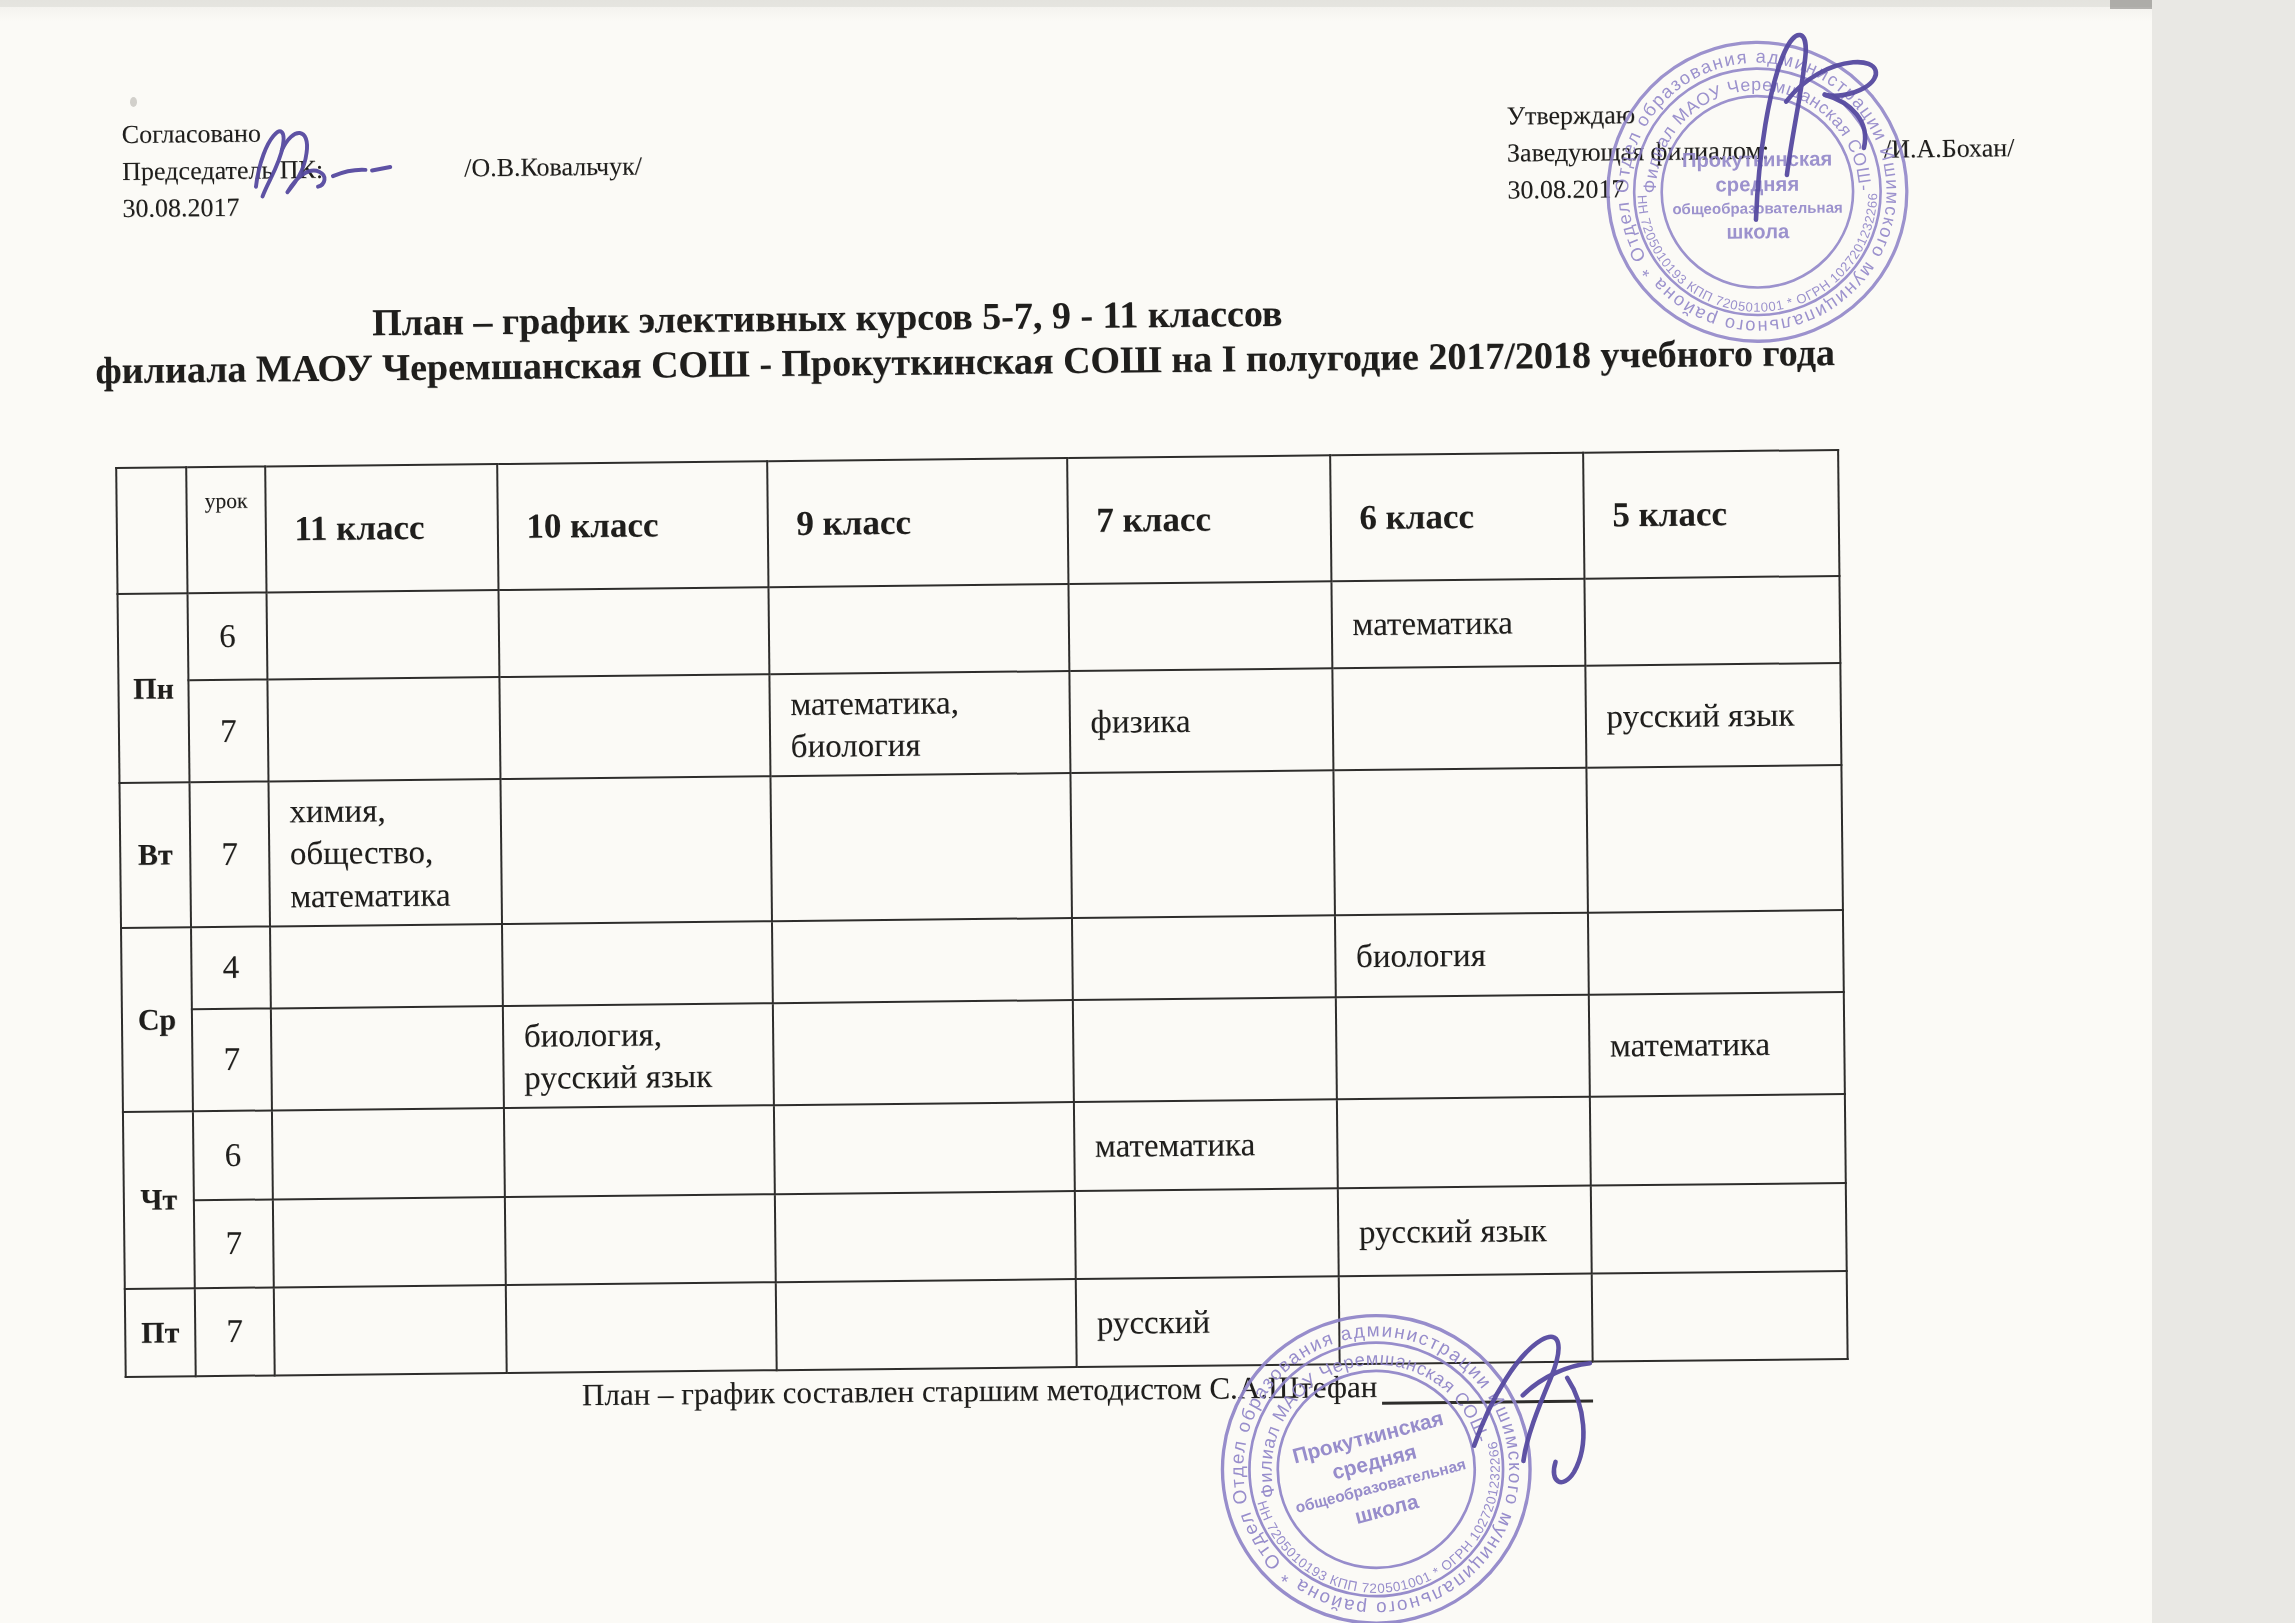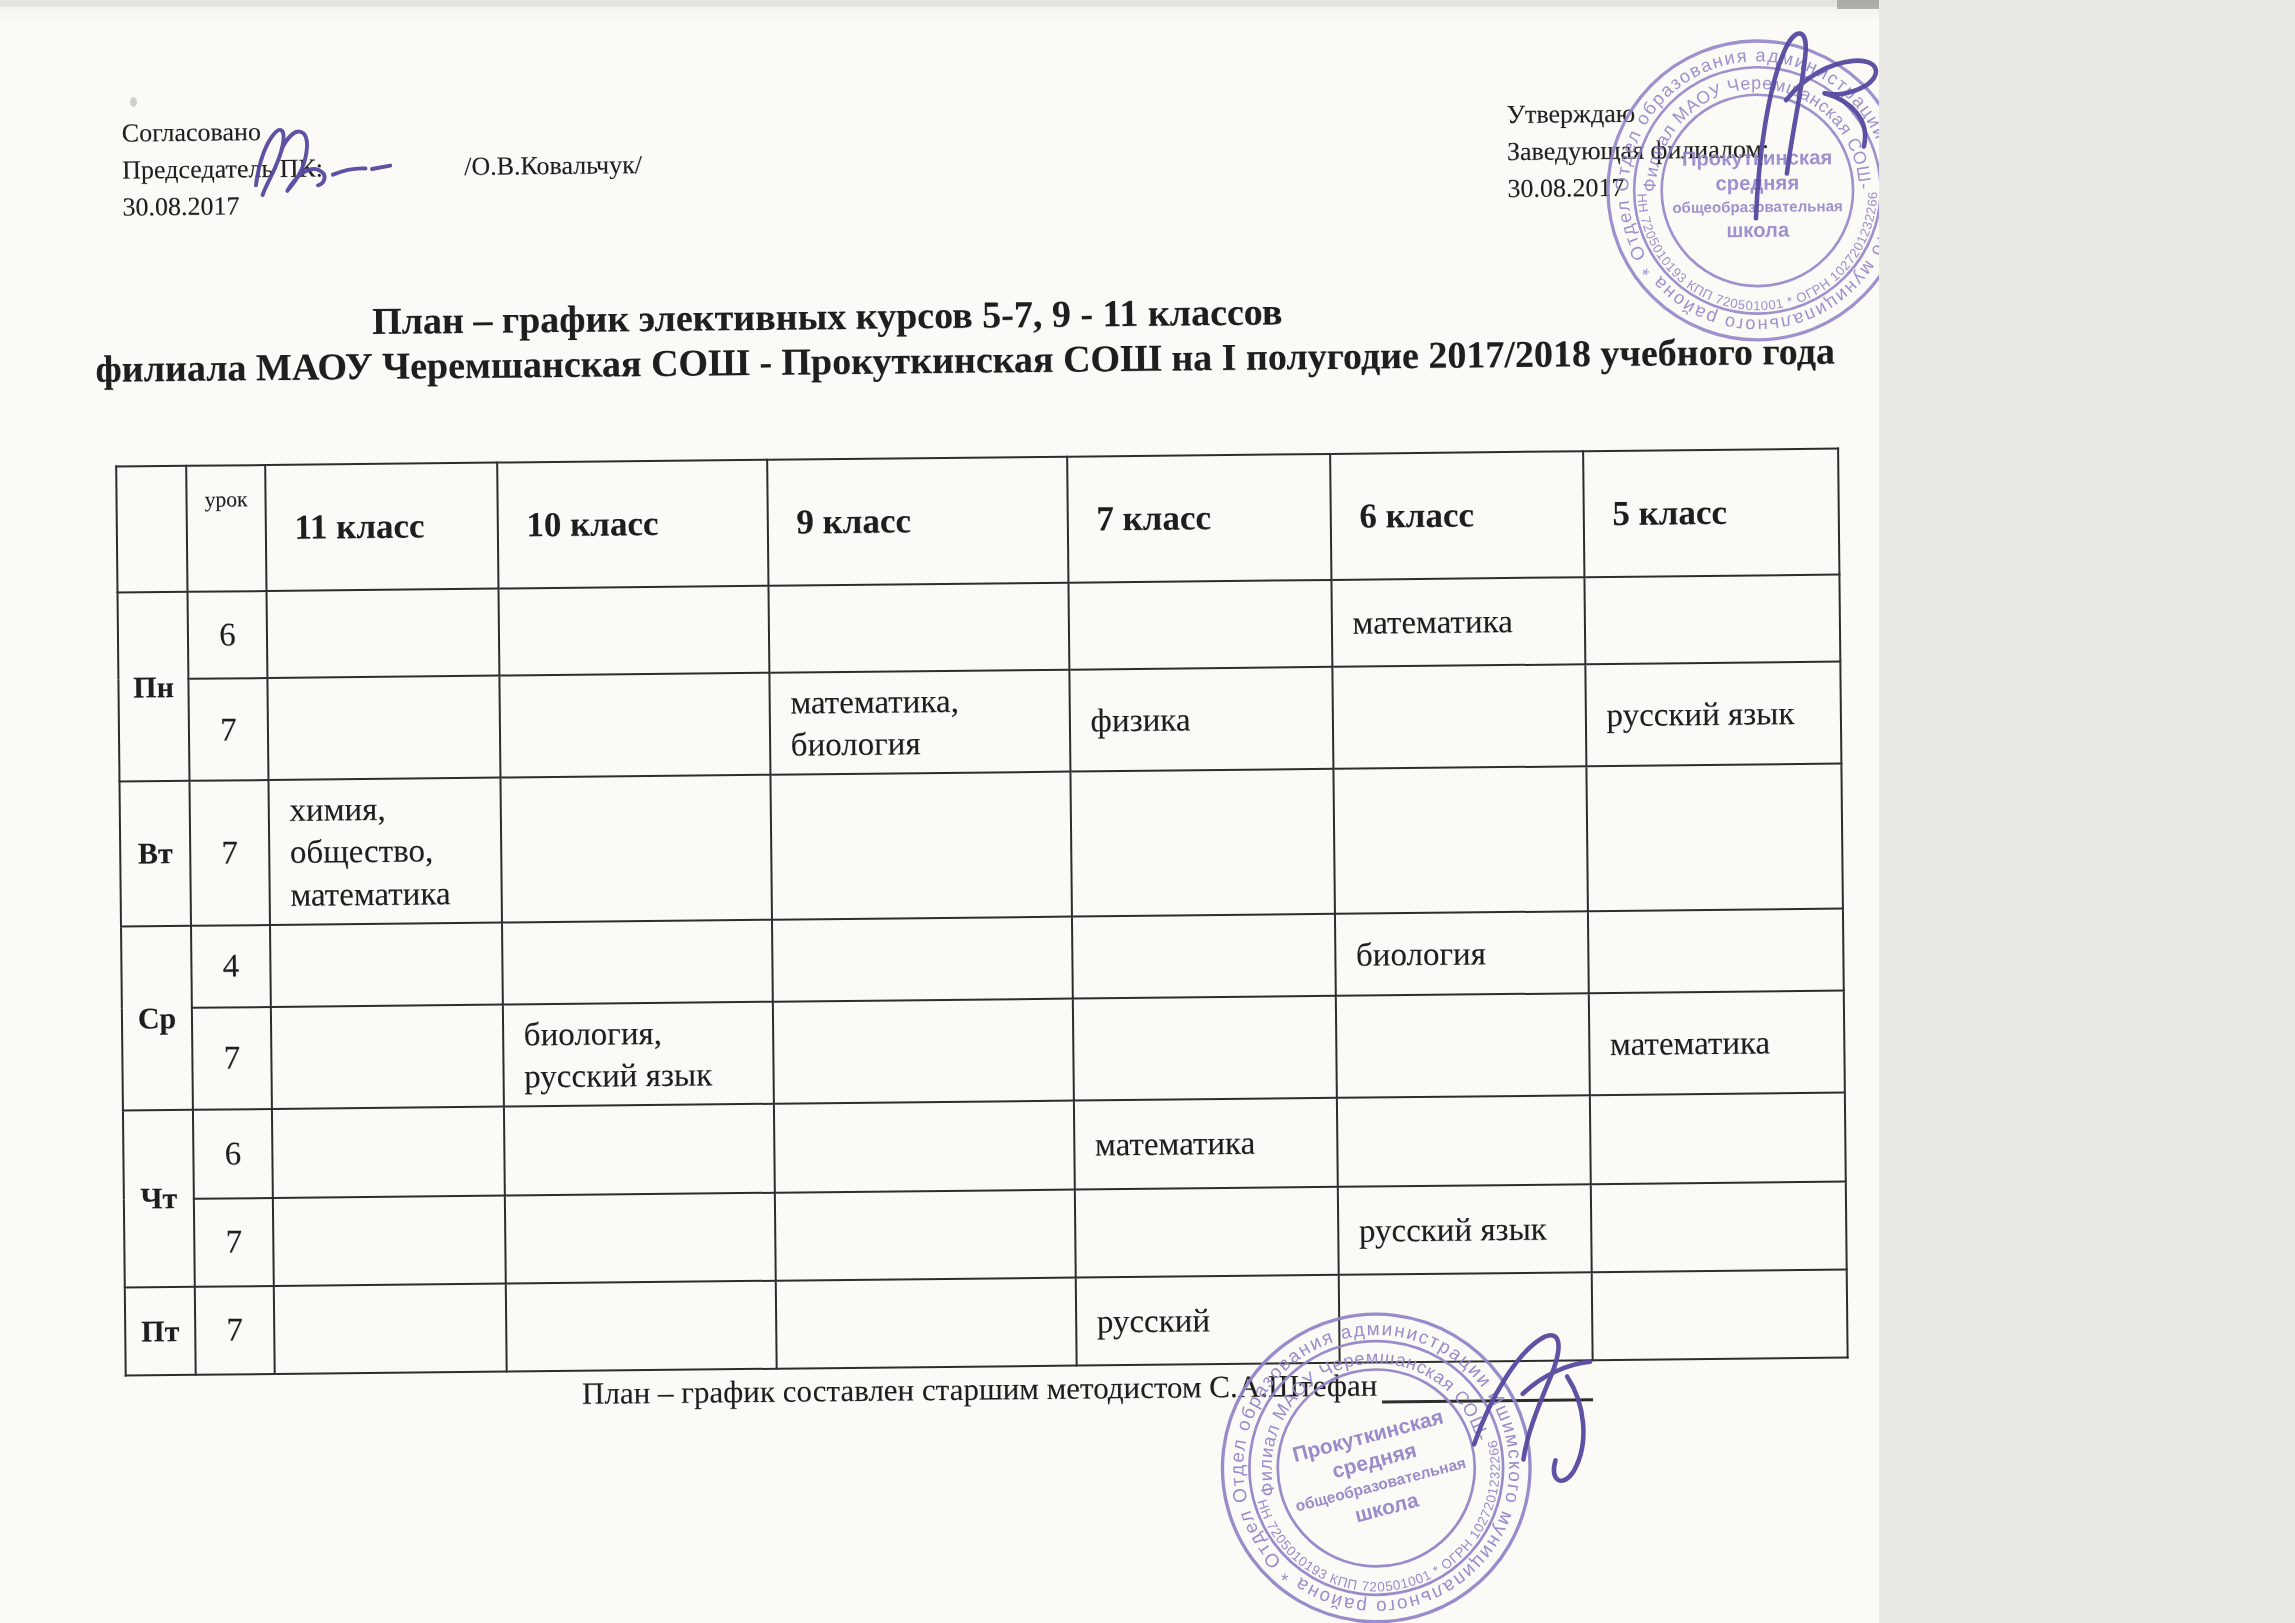--- a/index.html
+++ b/index.html
@@ -1,18 +1,18 @@
 <!DOCTYPE html>
 <html style="font-size:10.5px"><head>
 <meta charset="utf-8">
 <style>
   html,body{margin:0;padding:0;}
   body{width:2295px;height:1623px;background:#e9e8e4;}
   .page{
-    position:relative;width:1879px;height:1623px;overflow:hidden;
+    position:relative;width:2152px;height:1623px;overflow:hidden;
     background:linear-gradient(180deg,#f1f0ec 0px,#fbfaf6 22px,#fbfaf6 100%);
     font-family:"Liberation Serif", serif;color:#1f1e1c;
   }
   .sheet{position:absolute;inset:0;transform:rotate(-0.6deg);transform-origin:50% 45%;}
   .txt{position:absolute;text-shadow:0.4px 0.4px 0.5px rgba(40,40,40,.30);}
 
   
   .appr{font-size:26px;line-height:37px;white-space:nowrap;}
   .appr-left{left:128px;top:106px;}
   .appr-right{left:1513px;top:102px;}

